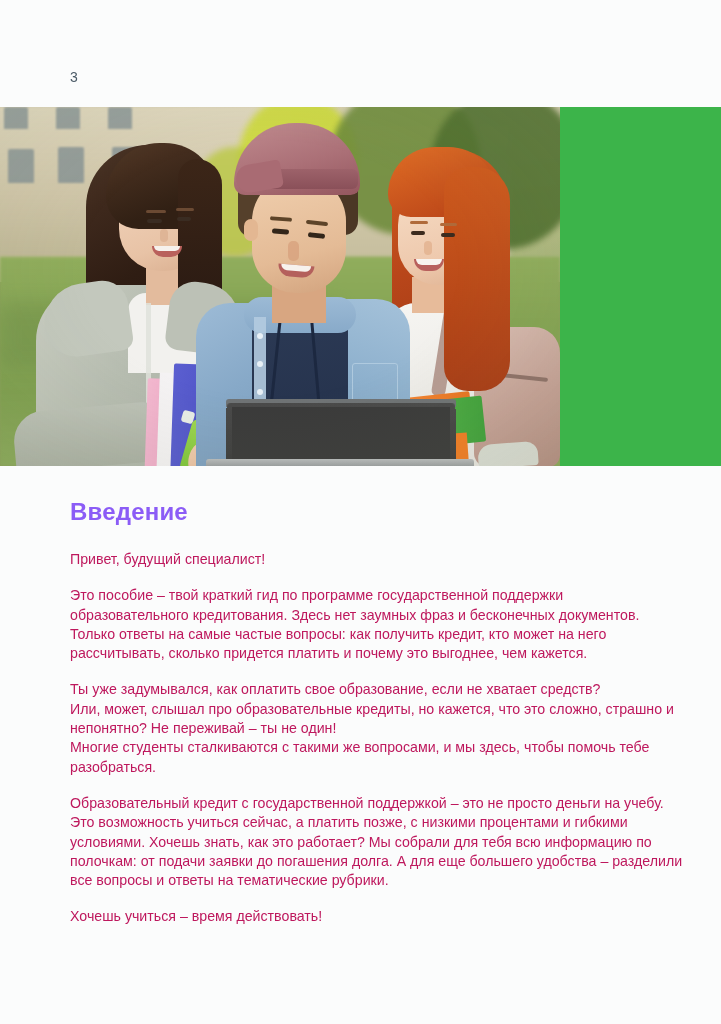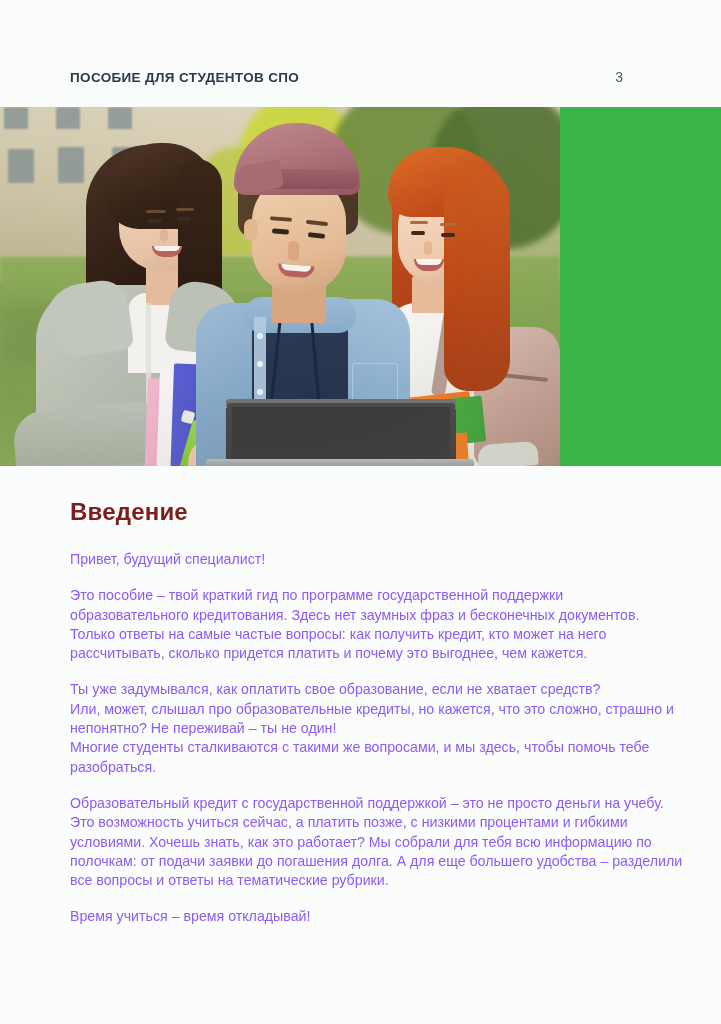--- a/index.html
+++ b/index.html
@@ -403,40 +403,39 @@
   
   .content {
     position: absolute;
     left: 70px;
     top: 498px;
     width: 614px;
   }
   .section-title {
     font-size: 24px;
     font-weight: bold;
-    color: #7f1d1d;
+    color: #8b5cf6;
     margin: 0 0 24px 0;
     letter-spacing: .2px;
   }
   .para {
     font-size: 14.2px;
     line-height: 19.3px;
-    color: #8b5cf6;
+    color: #be185d;
     margin: 0 0 17px 0;
     white-space: pre-line;
   }
   .para:last-child { margin-bottom: 0; }
 </style>
 </head>
 <body>
 
 <div class="page">
 
   <div class="running-header">
-    <div class="header-title">ПОСОБИЕ ДЛЯ СТУДЕНТОВ СПО</div>
     <div class="page-number">3</div>
   </div>
 
   <div class="hero">
 
     <div class="hero-photo">
 
       <div class="ph sky"></div>
       <div class="ph building"></div>
       <div class="ph bwin" style="left:8px;  top:42px; width:26px; height:34px;"></div>
@@ -545,16 +544,16 @@
   </div>
 
   <div class="content">
     <h1 class="section-title">Введение</h1>
     <p class="para">Привет, будущий специалист!</p>
     <p class="para">Это пособие – твой краткий гид по программе государственной поддержки образовательного кредитования. Здесь нет заумных фраз и бесконечных документов. Только ответы на самые частые вопросы: как получить кредит, кто может на него рассчитывать, сколько придется платить и почему это выгоднее, чем кажется.</p>
     <p class="para">Ты уже задумывался, как оплатить свое образование, если не хватает средств?
 Или, может, слышал про образовательные кредиты, но кажется, что это сложно, страшно и непонятно? Не переживай – ты не один!
 Многие студенты сталкиваются с такими же вопросами, и мы здесь, чтобы помочь тебе разобраться.</p>
     <p class="para">Образовательный кредит с государственной поддержкой – это не просто деньги на учебу. Это возможность учиться сейчас, а платить позже, с низкими процентами и гибкими условиями. Хочешь знать, как это работает? Мы собрали для тебя всю информацию по полочкам: от подачи заявки до погашения долга. А для еще большего удобства – разделили все вопросы и ответы на тематические рубрики.</p>
-    <p class="para">Время учиться – время откладывай!</p>
+    <p class="para">Хочешь учиться – время действовать!</p>
   </div>
 
 </div>
 
 </body></html>

